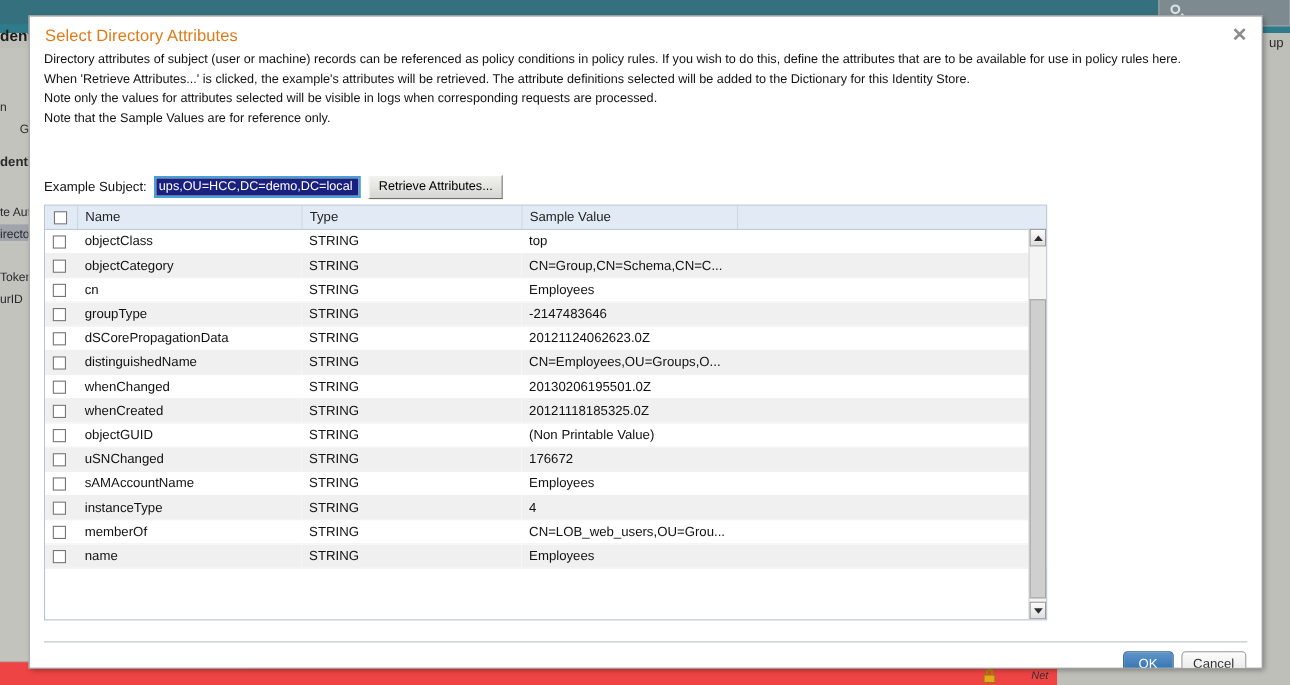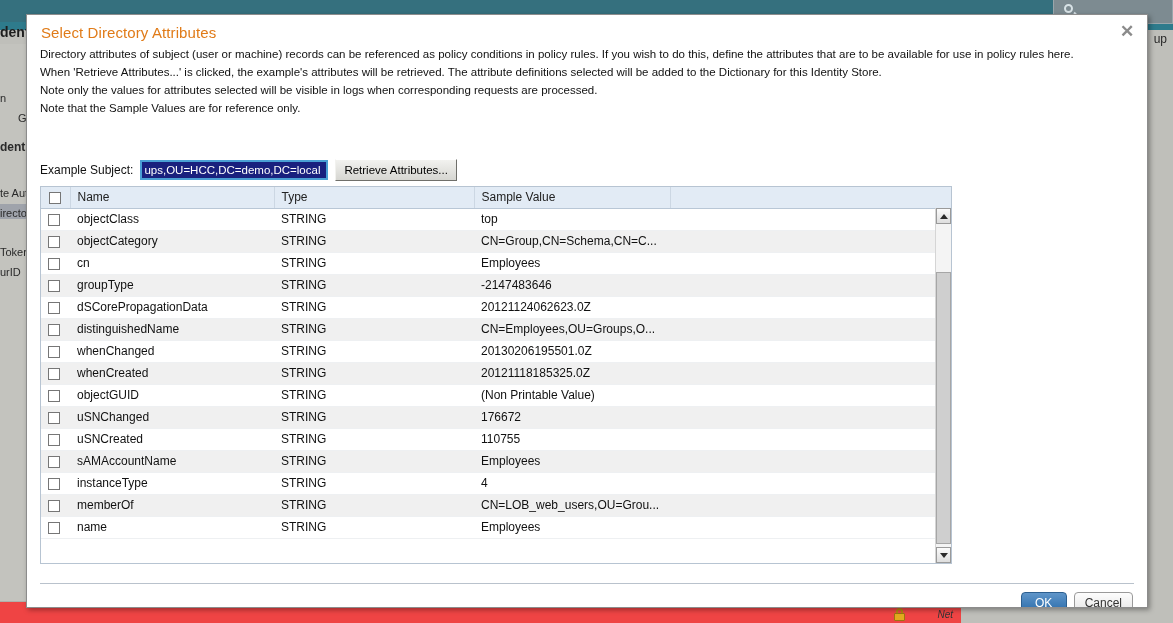--- a/index.html
+++ b/index.html
@@ -419,27 +419,20 @@
           </tr>
           <tr>
             <td><span class="cb"></span></td>
             <td>uSNChanged</td>
             <td>STRING</td>
             <td>176672</td>
             <td></td>
           </tr>
           <tr>
             <td><span class="cb"></span></td>
-            <td>uSNCreated</td>
-            <td>STRING</td>
-            <td>110755</td>
-            <td></td>
-          </tr>
-          <tr>
-            <td><span class="cb"></span></td>
             <td>sAMAccountName</td>
             <td>STRING</td>
             <td>Employees</td>
             <td></td>
           </tr>
           <tr>
             <td><span class="cb"></span></td>
             <td>instanceType</td>
             <td>STRING</td>
             <td>4</td>

